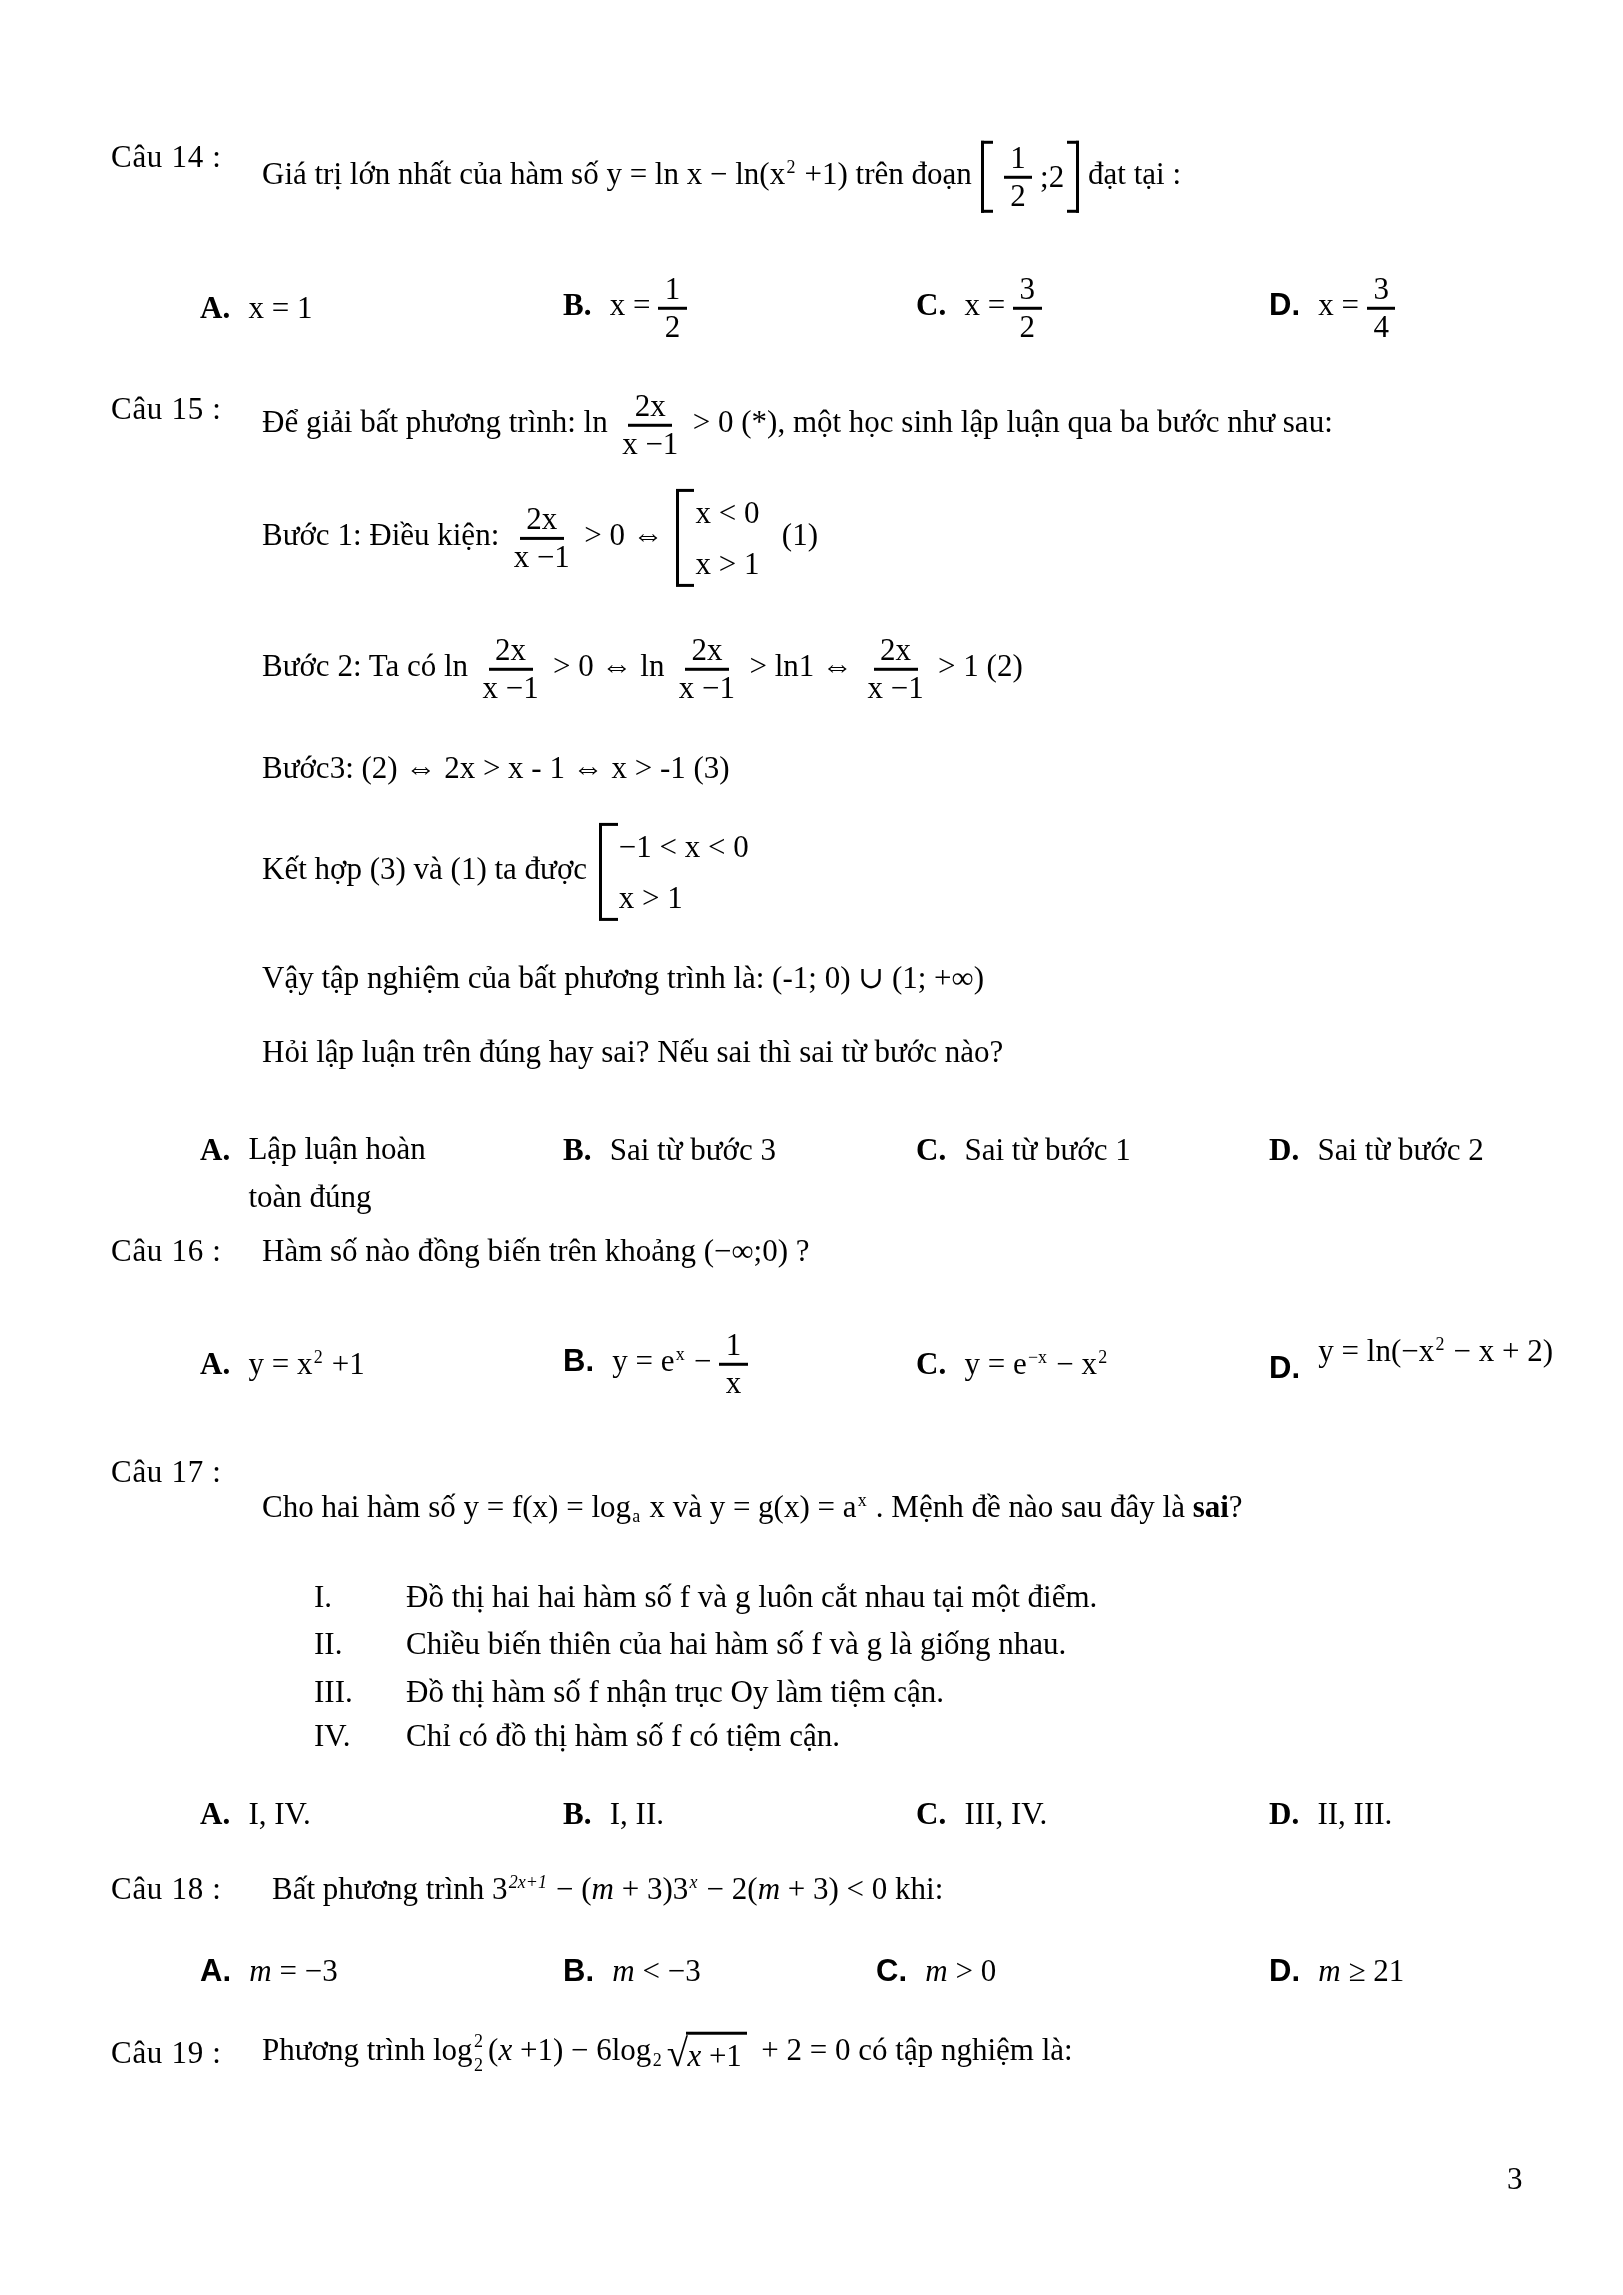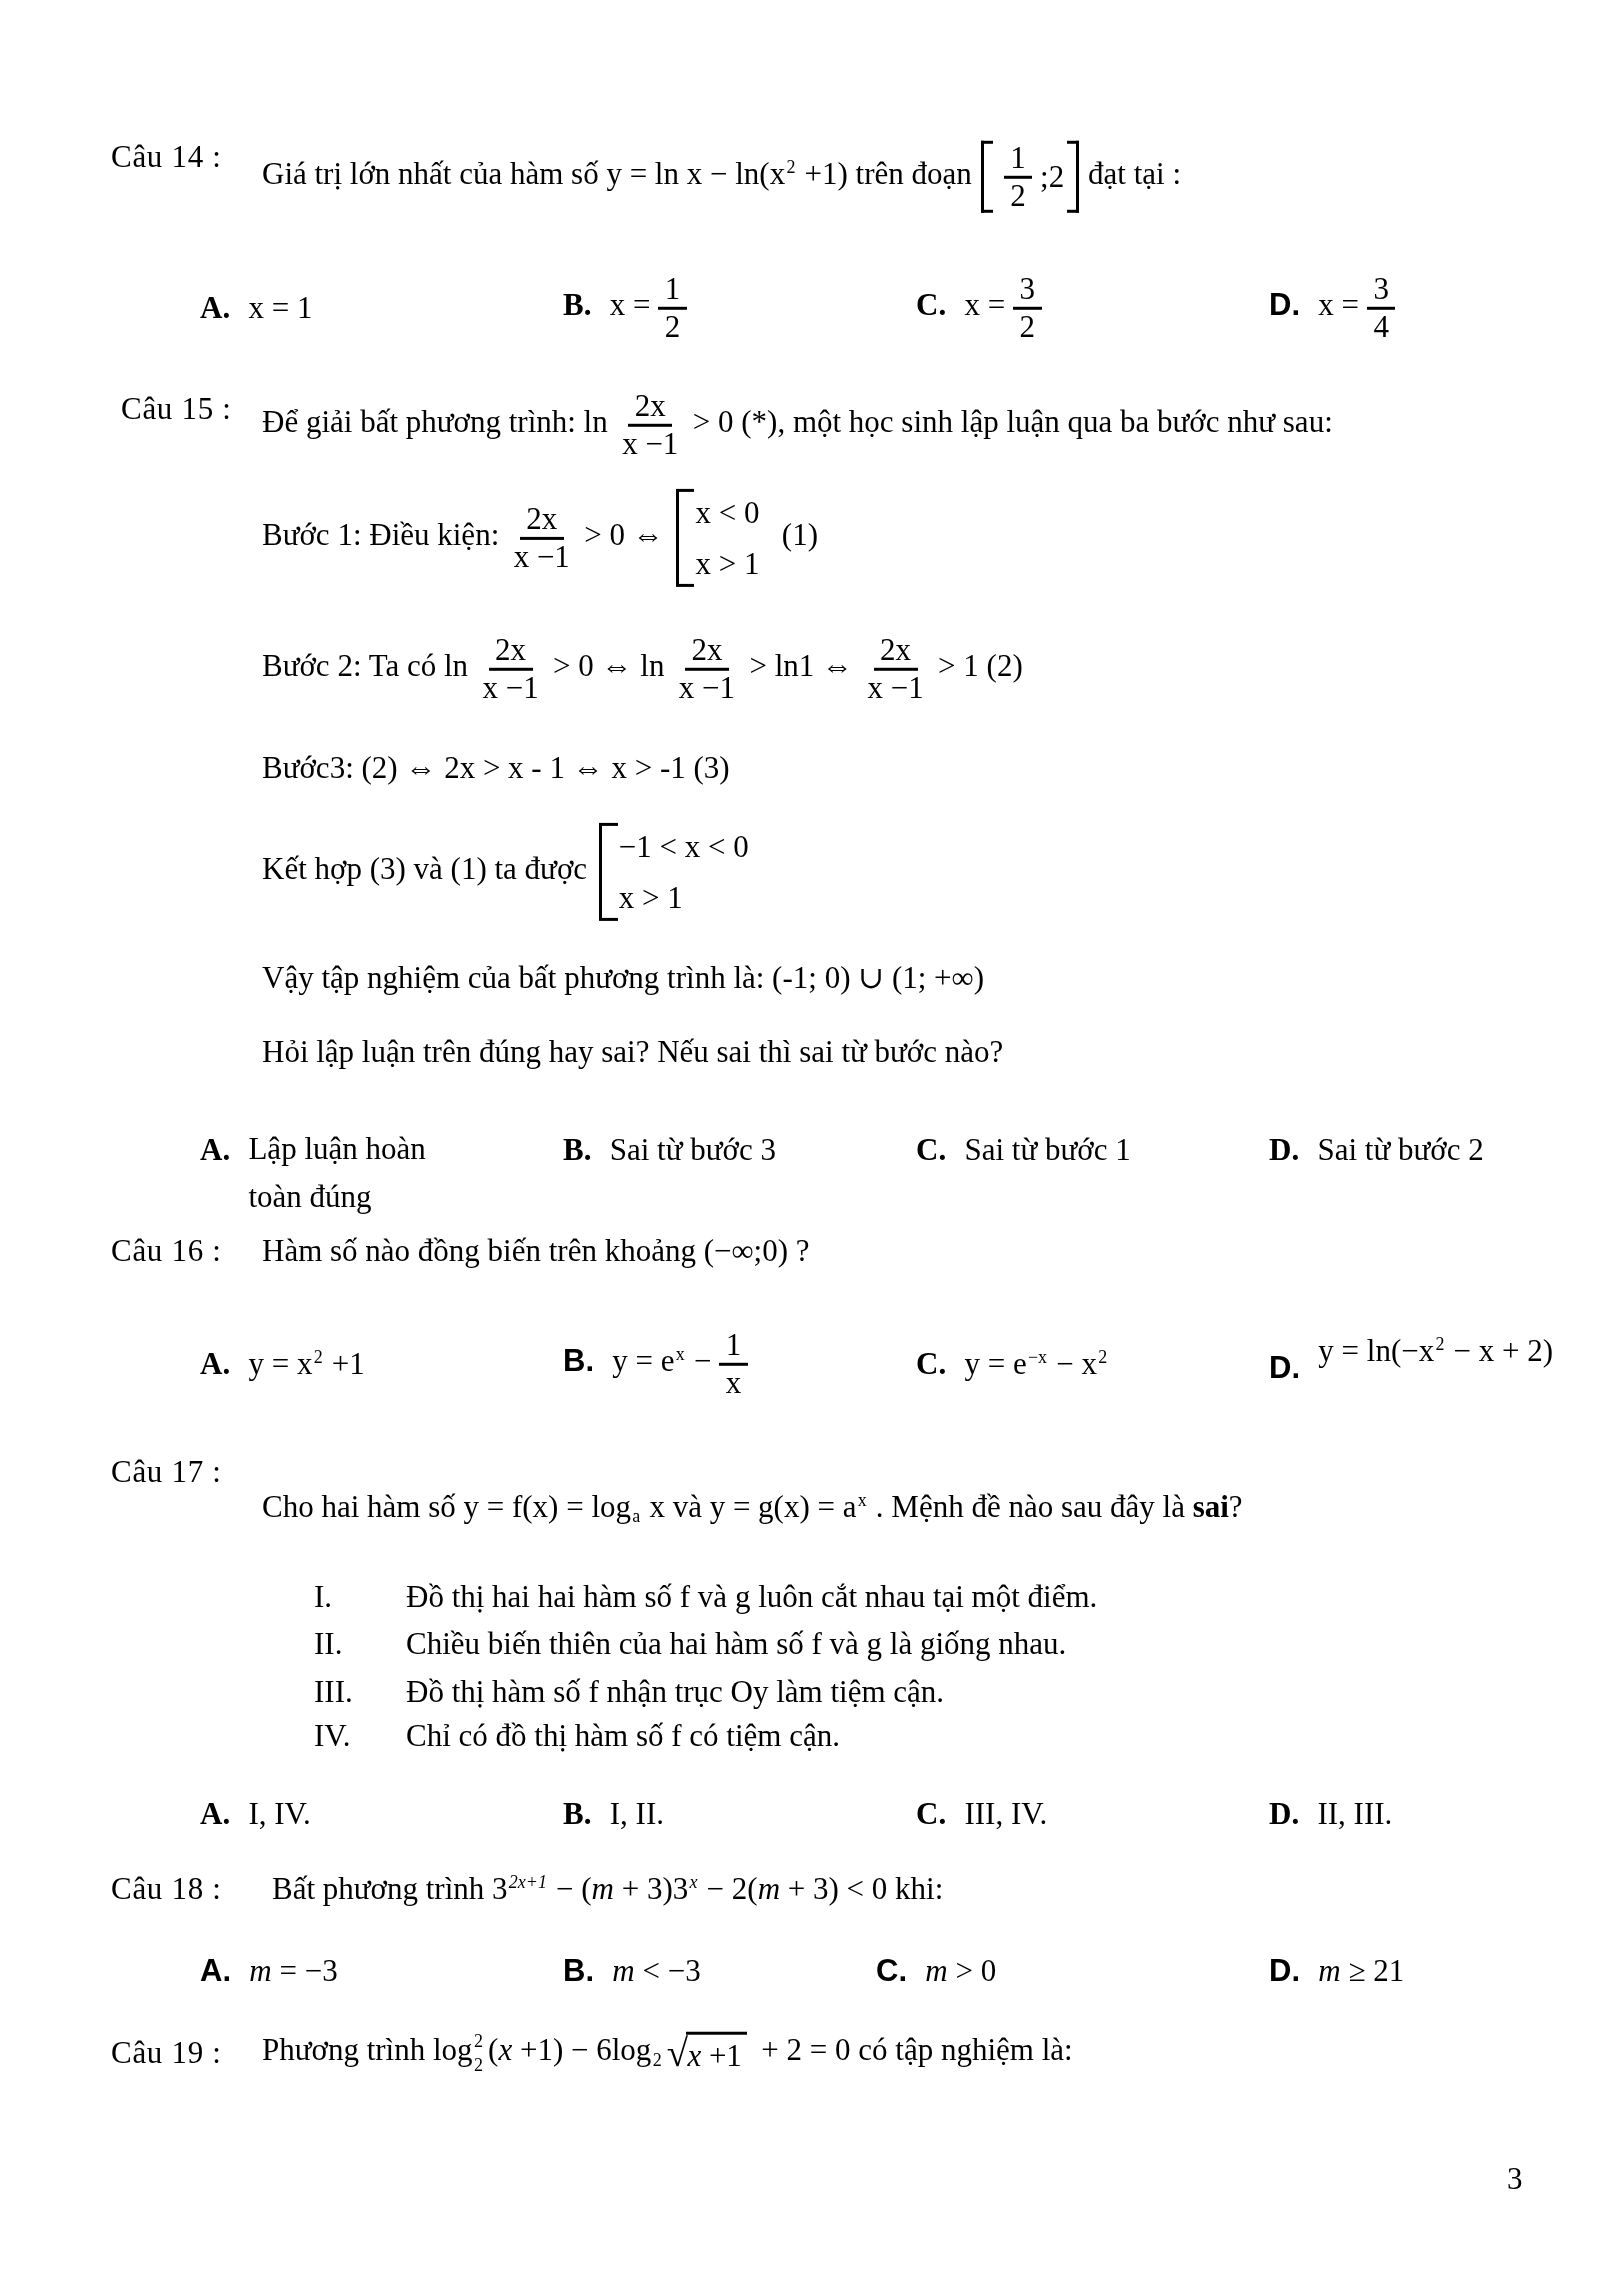--- a/index.html
+++ b/index.html
@@ -66,21 +66,21 @@
         </span></span></div>
   <div class="ln" style="left:916px;top:308px"><span class="ol">C.</span><span><span>x =</span><span class="frac">
           <span class="num">3</span>
           <span class="den">2</span>
         </span></span></div>
   <div class="ln" style="left:1269px;top:308px"><span class="ol sans">D.</span><span><span>x =</span><span class="frac">
           <span class="num">3</span>
           <span class="den">4</span>
         </span></span></div>
 
-  <div class="ln qlabel" style="left:121px;top:409px">Câu 15 :</div>
+  <div class="ln qlabel" style="left:111px;top:409px">Câu 15 :</div>
 
   <div class="ln" style="left:262px;top:425px"><span>Để giải bất phương trình: ln</span><span class="frac">
         <span class="num">2x</span>
         <span class="den">x −1</span>
       </span><span>&gt; 0 (*), một học sinh lập luận qua ba bước như sau:</span></div>
 
   <div class="ln" style="left:262px;top:538px"><span>Bước 1: Điều kiện:</span><span class="frac">
         <span class="num">2x</span>
         <span class="den">x −1</span>
       </span><span>&gt; 0  ⇔</span><span class="cases">

